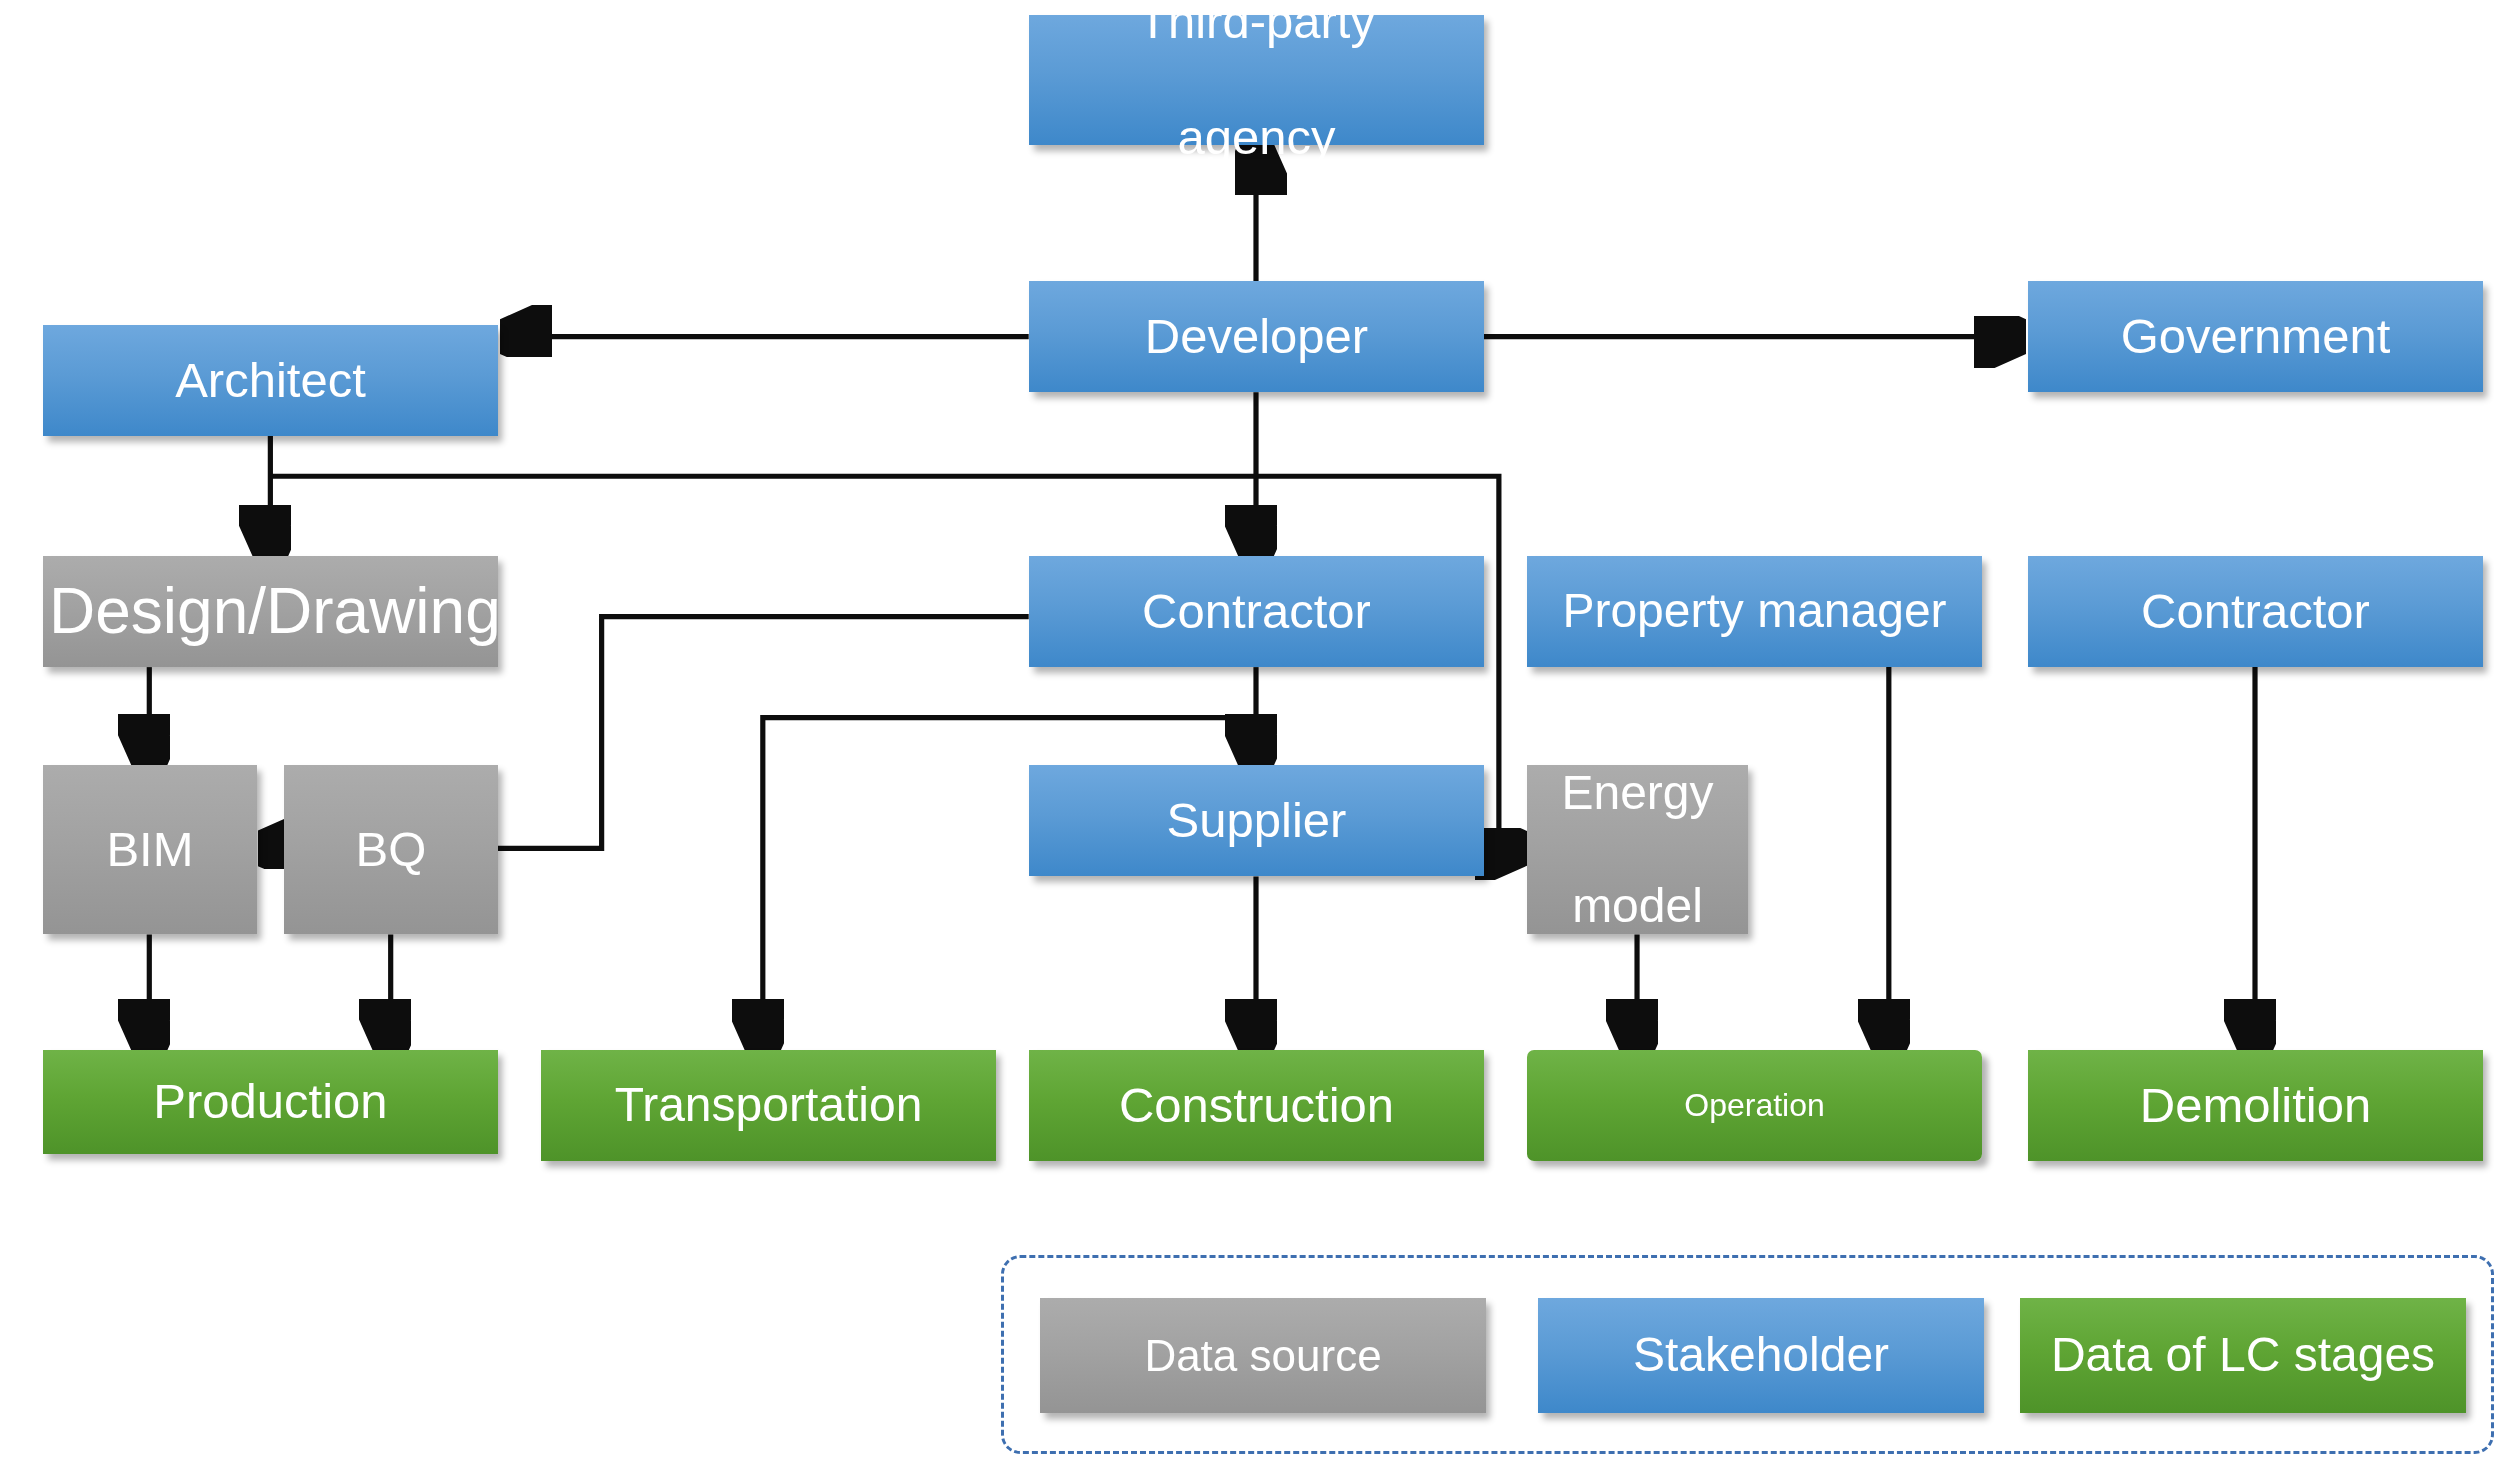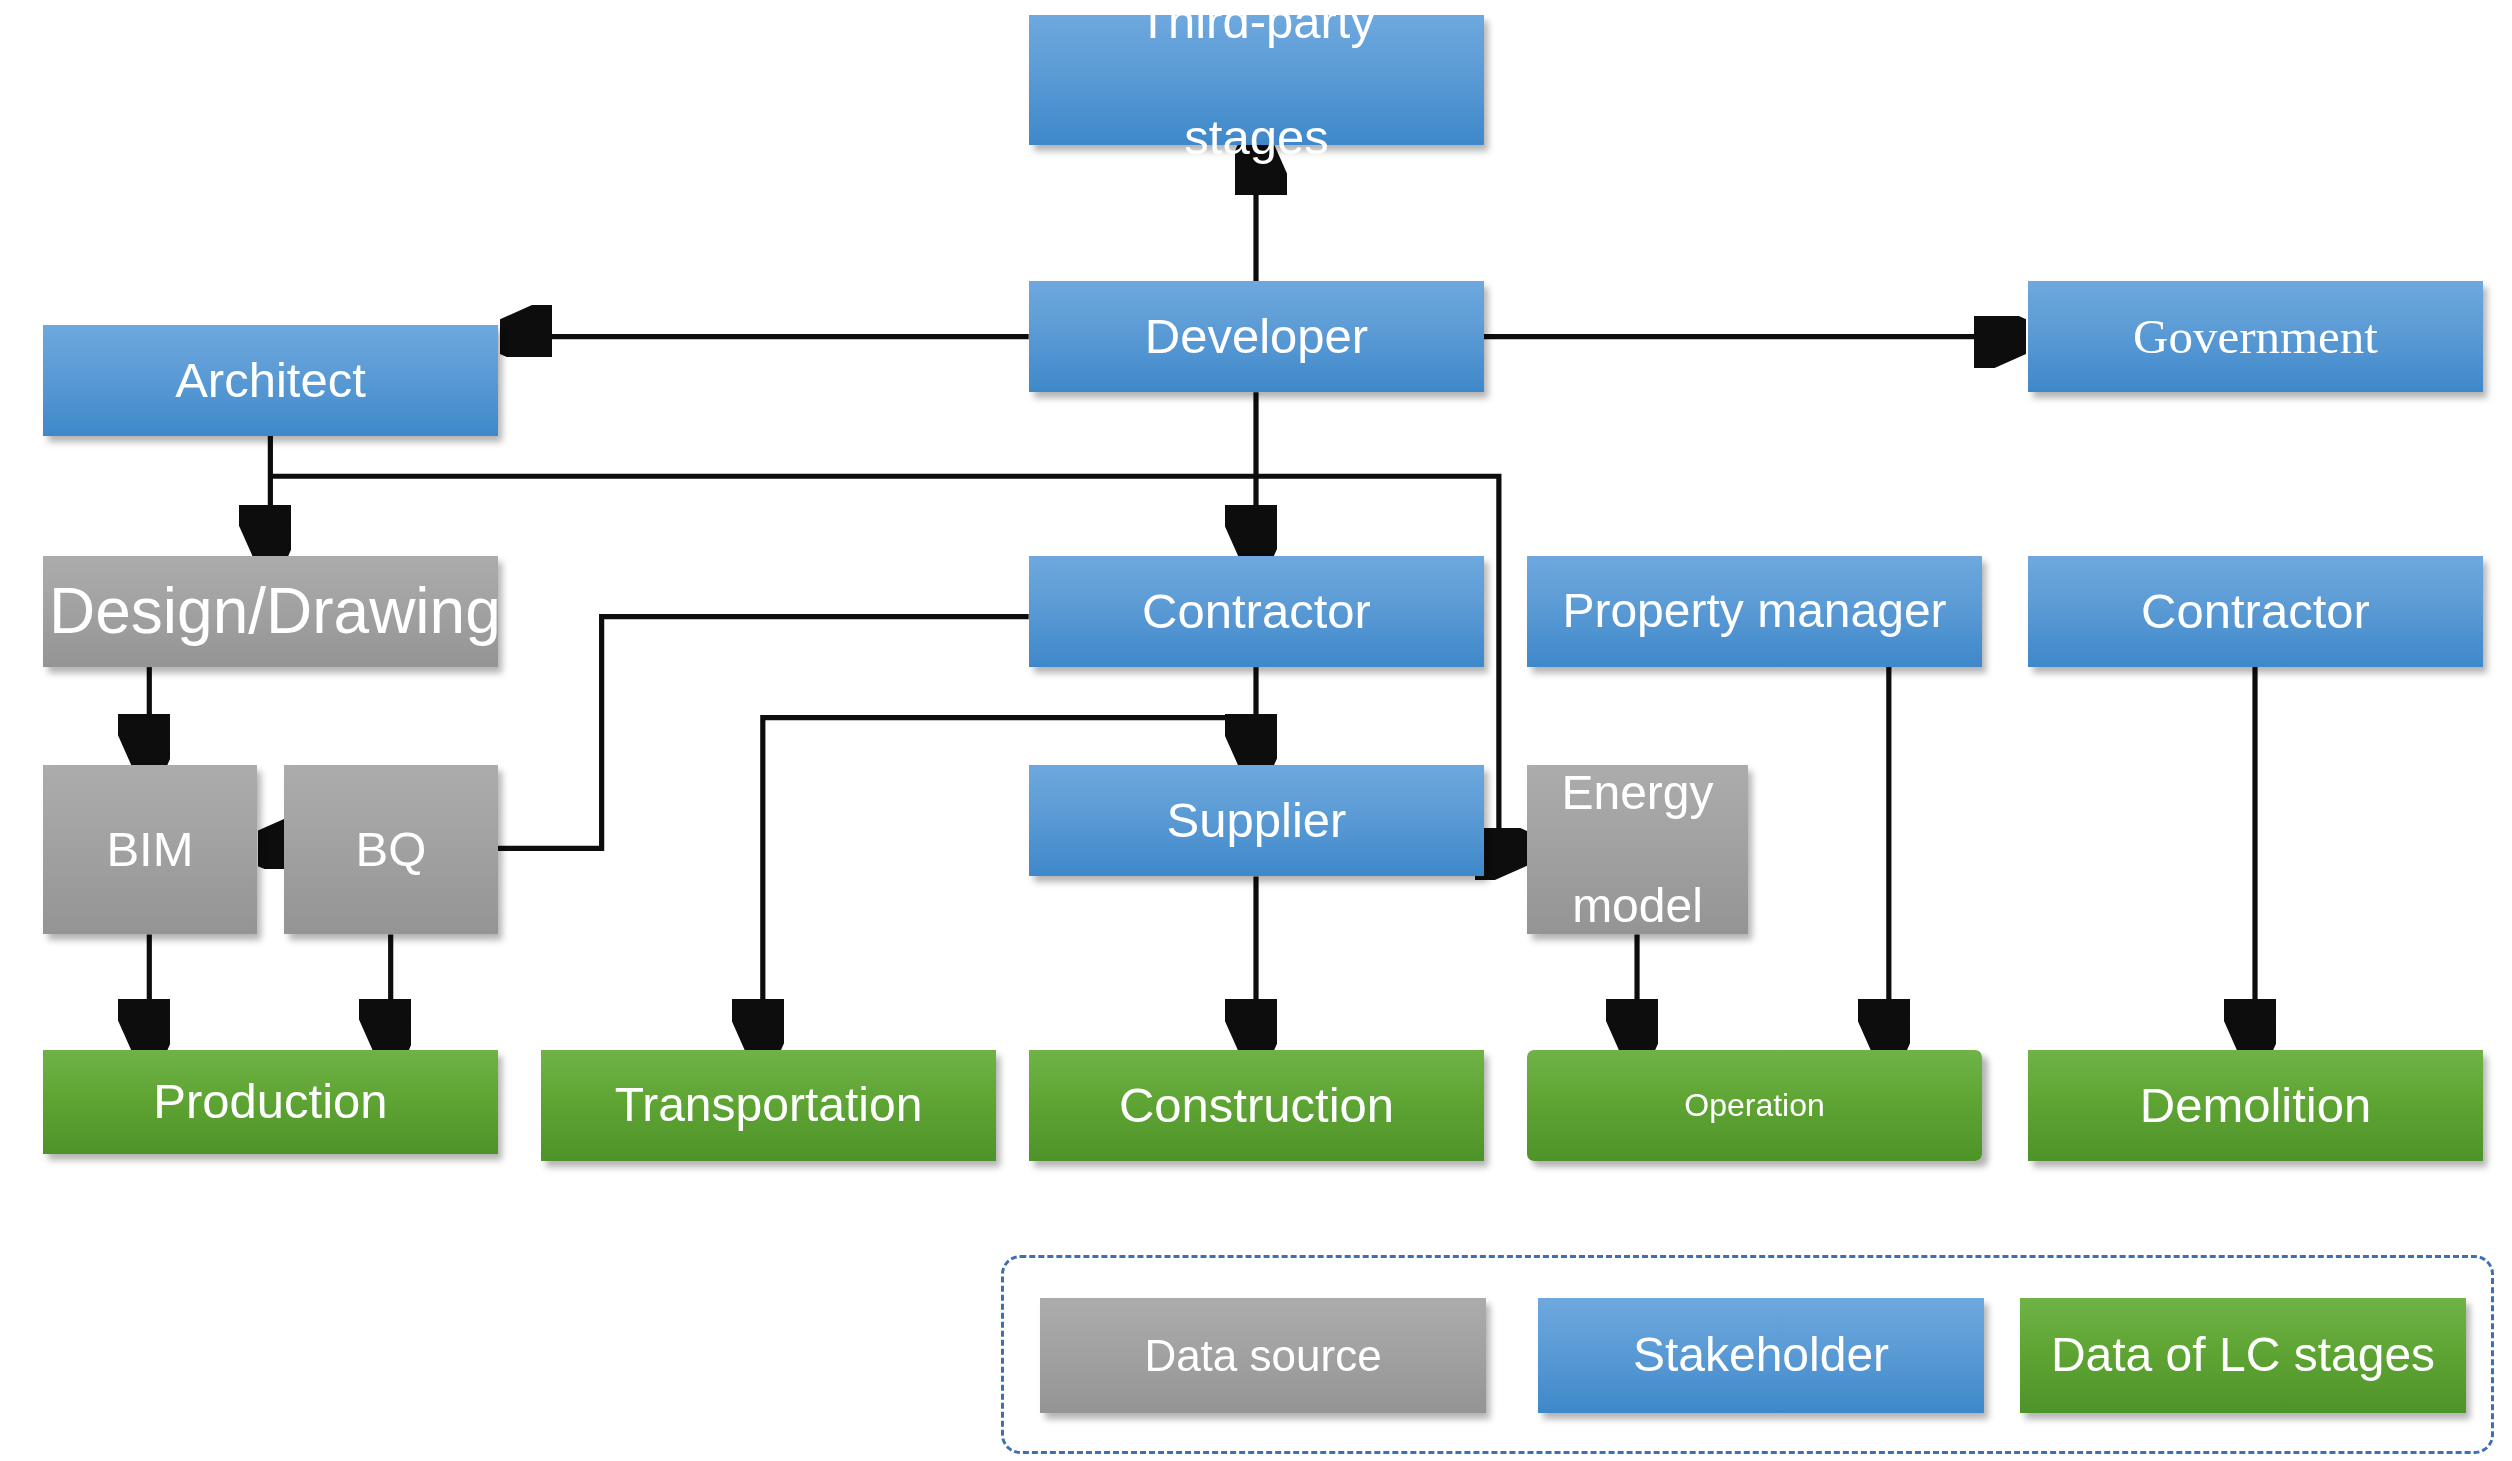--- a/index.html
+++ b/index.html
@@ -72,32 +72,32 @@
 
     <path d="M2204,1258 L2204,1404" marker-end="url(#ah)"></path>
 
     <path d="M2543,898 L2543,1404" marker-end="url(#ah)"></path>
 
     <path d="M3036,898 L3036,1404" marker-end="url(#ah)"></path>
   </svg>
 
   <div class="node blue" style="left:1029px;top:15px;width:455px;height:130px;font-size:49px;">
     <span><span>Third-party</span><br>
-    <span>stages</span></span>
+    <span>agency</span></span>
   </div>
 
   <div class="node blue" style="left:43px;top:281px;width:455px;height:111px;font-size:49px;margin-top:44px;">
     <span>Architect</span>
   </div>
 
   <div class="node blue" style="left:1029px;top:281px;width:455px;height:111px;font-size:49px;">
     <span>Developer</span>
   </div>
 
-  <div class="node blue" style="left:2028px;top:281px;width:455px;height:111px;font-size:49px;font-family:Liberation Serif, serif;">
+  <div class="node blue" style="left:2028px;top:281px;width:455px;height:111px;font-size:49px;">
     <span>Government</span>
   </div>
 
   <div class="node gray" style="left:43px;top:556px;width:455px;height:111px;font-size:64px;">
     <span>Design/Drawing</span>
   </div>
 
   <div class="node blue" style="left:1029px;top:556px;width:455px;height:111px;font-size:49px;">
     <span>Contractor</span>
   </div>

